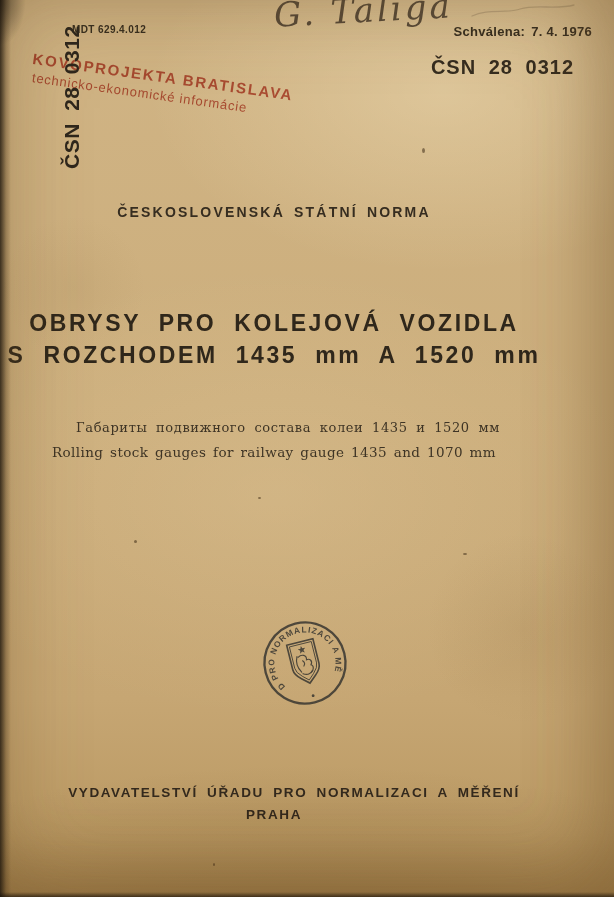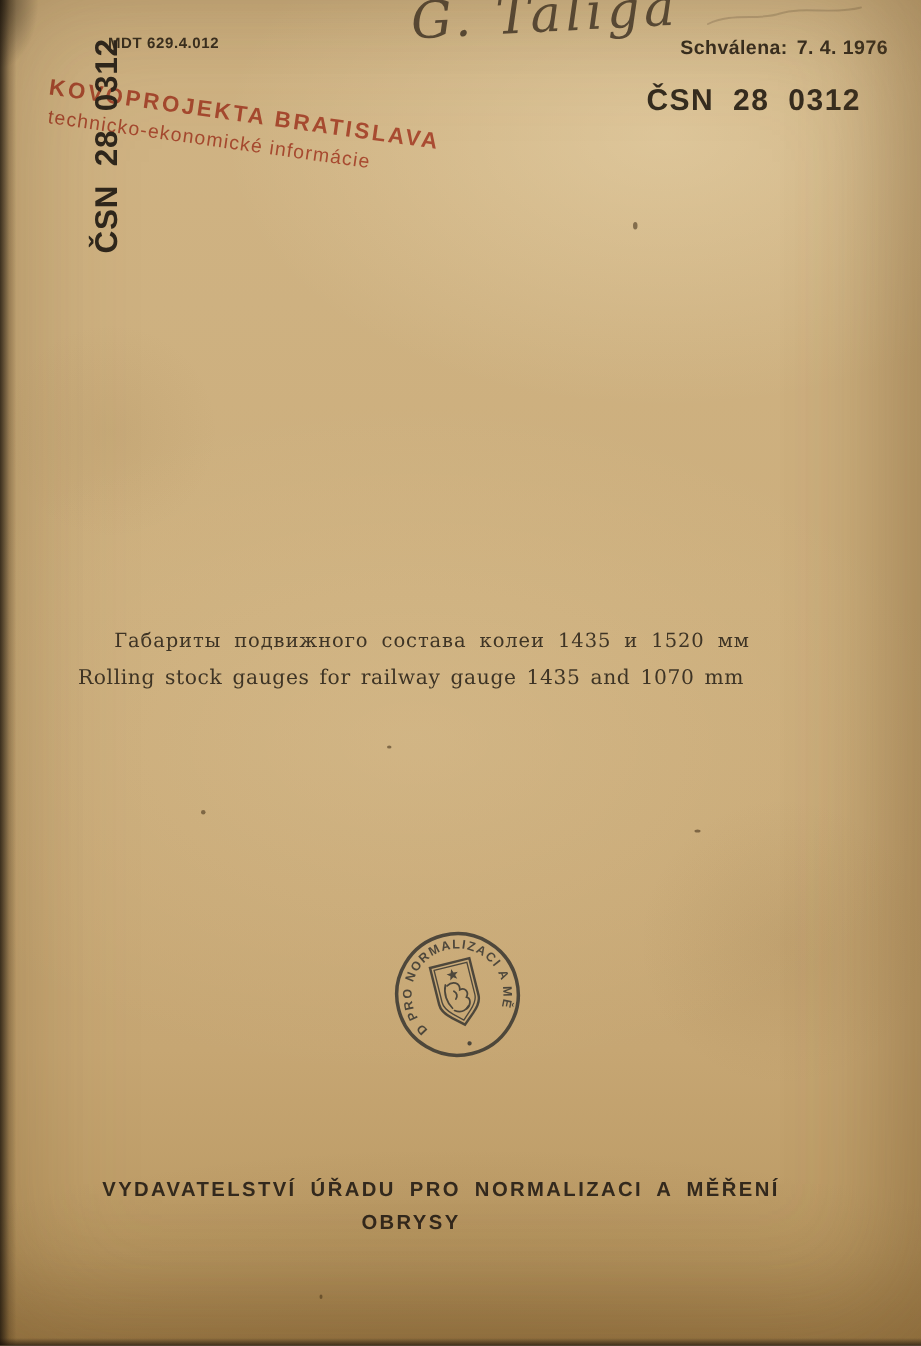--- a/index.html
+++ b/index.html
@@ -79,21 +79,26 @@
   </div>
   <div class="csn-number">ČSN 28 0312</div>
 
   <div class="company-stamp">
     <div class="l1">KOVOPROJEKTA BRATISLAVA</div>
     <div class="l2">technicko-ekonomické informácie</div>
   </div>
 
   <div class="spine">ČSN 28 0312</div>
 
+  <div class="centercol category-header">ČESKOSLOVENSKÁ STÁTNÍ NORMA</div>
 
+  <div class="centercol main-title">
+    <div>OBRYSY PRO KOLEJOVÁ VOZIDLA</div>
+    <div>S ROZCHODEM 1435 mm A 1520 mm</div>
+  </div>
 
   <div class="centercol title-ru">Габариты подвижного состава колеи 1435 и 1520 мм</div>
   <div class="centercol title-en">Rolling stock gauges for railway gauge 1435 and 1070 mm</div>
 
   <svg class="seal" width="90" height="90" viewBox="-50 -50 100 100">
     <circle cx="0" cy="0" r="45" fill="none" stroke="#3d3a33" stroke-width="2.6"></circle>
     <path id="sealArc" d="M -29.4 17 A 34 34 0 1 1 29.4 17" fill="none"></path>
     <text font-size="9.3" letter-spacing="1.1">
       <textPath href="#sealArc" startOffset="50%" text-anchor="middle">ÚŘAD PRO NORMALIZACI A MĚŘENÍ</textPath>
     </text>
@@ -105,21 +110,21 @@
       <g fill="none" stroke="#3d3a33" stroke-width="1.3" stroke-linecap="round">
         <path d="M -7 -9 C -10 -3 -9 4 -6 9"></path>
         <path d="M -6 -8 C -1 -11 4 -8 2.5 -3 C 6.5 -4 9 0 6 3.5 C 9 5 8 10 4 12"></path>
         <path d="M -5 11 C -1 14 3 13 6 10"></path>
         <path d="M -2 -3 C 0 -1 0 1 -2 3"></path>
       </g>
     </g>
   </svg>
 
   <div class="centercol publisher">VYDAVATELSTVÍ ÚŘADU PRO NORMALIZACI A MĚŘENÍ</div>
-  <div class="centercol praha">OBRYSY</div>
+  <div class="centercol praha">PRAHA</div>
 
   <div class="speck" style="left:422px;top:148px;width:3px;height:5px;"></div>
   <div class="speck" style="left:134px;top:540px;width:3px;height:3px;"></div>
   <div class="speck" style="left:258px;top:497px;width:3px;height:2px;"></div>
   <div class="speck" style="left:463px;top:553px;width:4px;height:2px;"></div>
   <div class="speck" style="left:213px;top:863px;width:2px;height:3px;"></div>
 
   <div class="vignette"></div>
   <div class="edge-left"></div>
   <div class="edge-bottom"></div>

